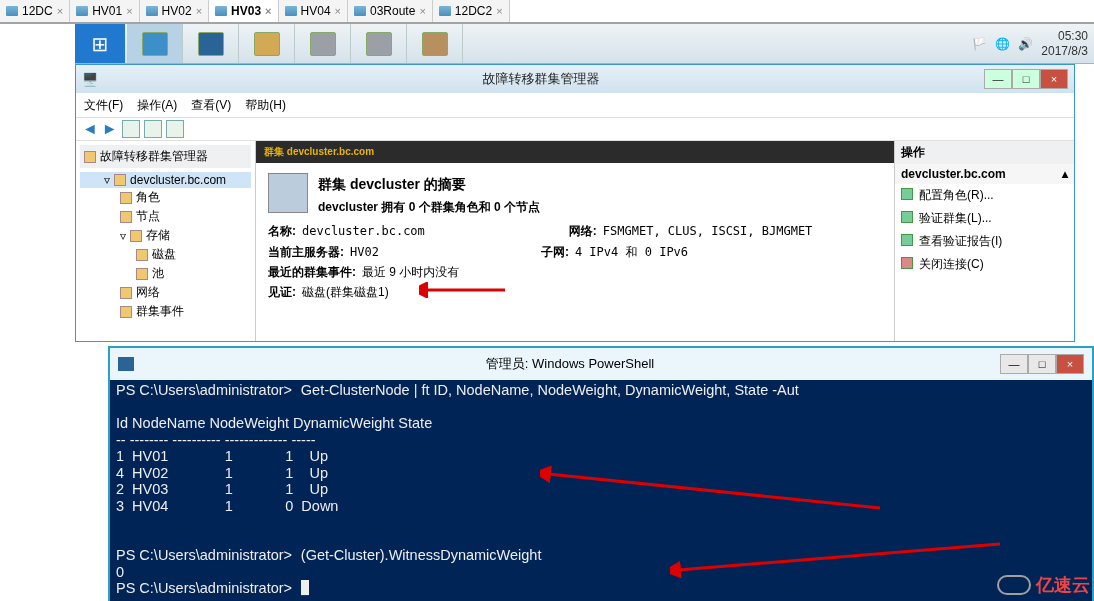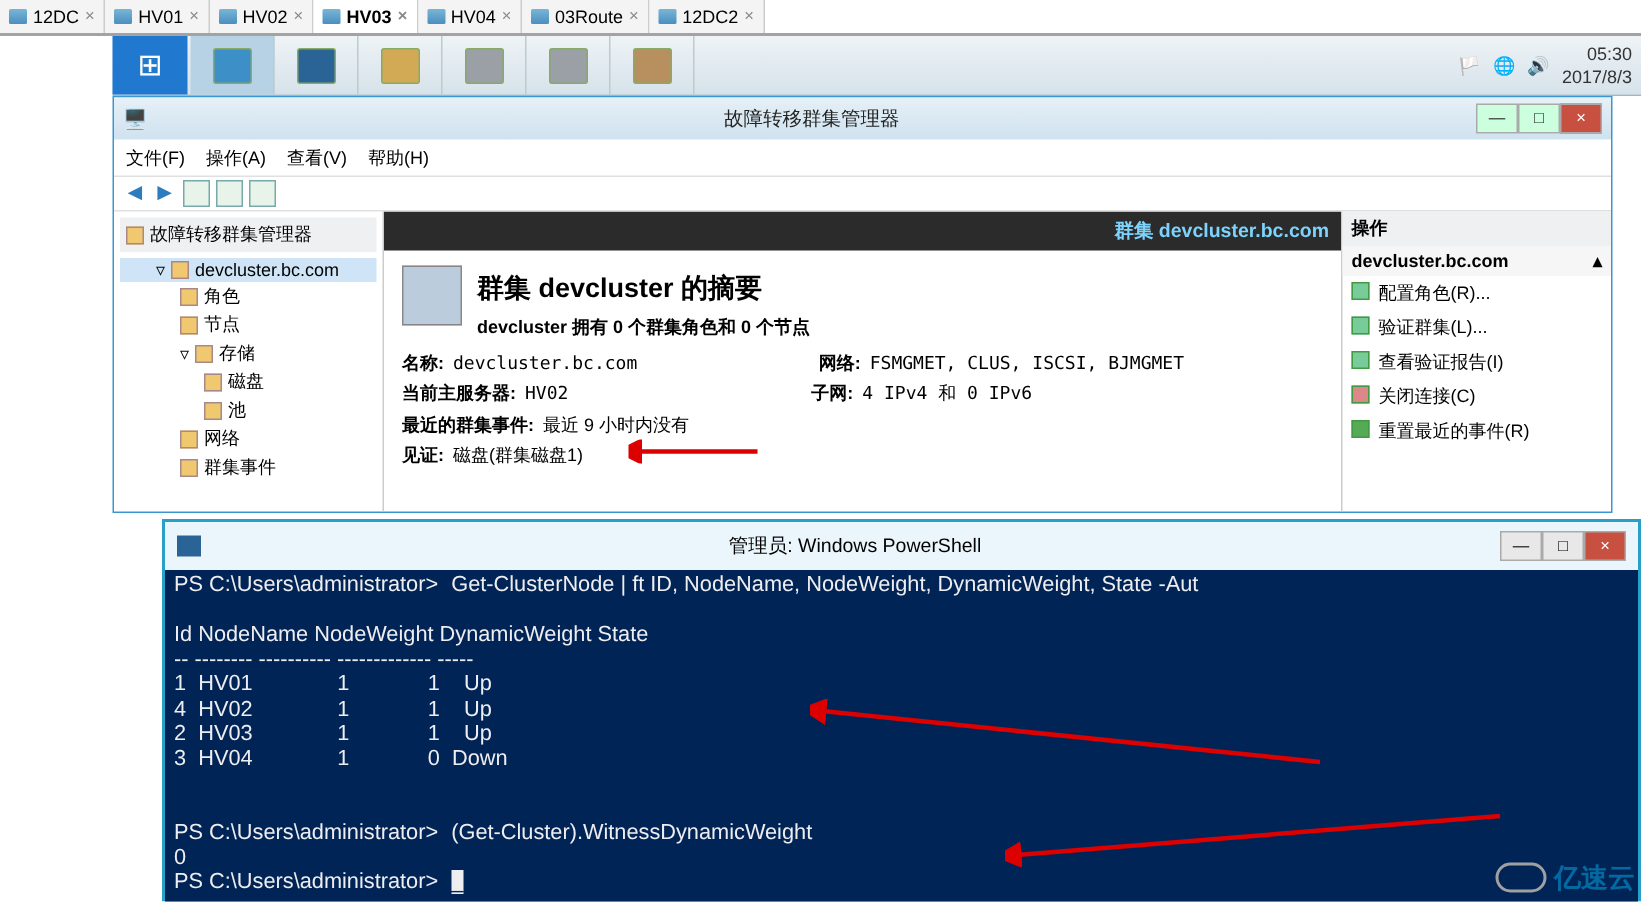--- a/index.html
+++ b/index.html
@@ -27,44 +27,44 @@
 .tool-row { height: 24px; display: flex; align-items: center; gap: 4px; padding: 0 6px; border-top: 1px solid #e0e0e0; border-bottom: 1px solid #e0e0e0; }
 .tool-row .sq { width: 18px; height: 18px; border: 1px solid #7aa; background: #e8f3ea; }
 .content-row { display: flex; height: 200px; }
 .tree-pane { width: 180px; border-right: 1px solid #ccc; padding: 4px; font-size: 12px; }
 .tree-header { background: #eef0f2; padding: 3px 4px; margin-bottom: 4px; display:flex;align-items:center;gap:4px;}
 .tree-item { padding: 1px 0 1px 14px; display: flex; align-items: center; gap: 4px; }
 .tree-item.sel { background: #cfe4f6; }
 .ident1 { padding-left: 24px; } .ident2 { padding-left: 40px; } .ident3 { padding-left: 56px; }
 .node-ico { width: 12px; height: 12px; background: #f0c870; border: 1px solid #a88; }
 .center-pane { flex: 1; overflow: hidden; }
-.cp-header { background: #2b2b2b; color: #7dd3fc; font-size: 13px; padding: 4px 8px; font-weight:bold;text-align:right;}
+.cp-header { background: #2b2b2b; color: #eab308; font-size: 10px; padding: 4px 8px; font-weight:bold;}
 .cp-body { padding: 10px 12px; font-size: 12px; line-height: 1.7; position:relative;}
 .cp-body .ico-big { float:left; width:40px; height:40px; background:#bcd; border:1px solid #888; margin-right:10px;}
-.cp-body h3 { font-size: 18px; font-weight: bold; }
+.cp-body h3 { font-size: 14px; font-weight: bold; }
 .cp-body .sub { font-size: 12px; font-weight: bold; margin-bottom:4px;}
 .kv-row { display:flex; gap:30px;}
 .kv { display:flex; gap:6px;}
 .kv b { font-weight:bold;}
 .arrow-svg { display:block;}
 .actions-pane { width: 180px; border-left: 1px solid #ccc; font-size: 12px; }
 .ap-header { background: #eef0f2; padding: 3px 6px; font-weight:bold;}
 .ap-title { padding: 3px 6px; background:#f6f6f6; font-weight:bold; position:relative;}
 .ap-title .tri { position:absolute; right:6px;}
 .ap-item { padding: 3px 6px 3px 24px; position:relative; }
 .ap-item .ai { position:absolute; left:6px; top:4px; width:12px; height:12px; background:#7c9; border:1px solid #494;}
 .ps-window { position: absolute; left: 108px; top: 346px; width: 986px; height: 255px; border: 2px solid #28a0c8; }
 .ps-title { height: 32px; background: #eaf6fb; display: flex; align-items: center; font-size: 13px; padding: 0 8px; }
 .ps-title .tt { flex: 1; text-align: center; }
 .ps-title .pwb { display:flex;}
 .ps-title .pb { width: 28px; height: 20px; background: #e8e8e8; border: 1px solid #aaa; text-align: center; line-height: 18px; font-size: 11px; }
 .ps-title .pb.close { background: #c85040; color: #fff; }
 .ps-body { background: #012456; color: #eeedf0; font-family: Consolas, monospace; font-size: 14.5px; padding: 2px 6px; height: calc(100% - 26px); white-space: pre; position:relative; line-height:1.14;}
 .ps-cursor { background:#eeedf0; color:#012456;}
-.watermark { position:absolute; right:4px; bottom:4px; color:#0369a1; font-size:18px; font-weight:bold; display:flex; align-items:center; gap:5px;}
+.watermark { position:absolute; right:4px; bottom:4px; color:#ef4444; font-size:18px; font-weight:bold; display:flex; align-items:center; gap:5px;}
 .watermark .cloud { width:34px; height:20px; border:2px solid #a0a0a0; border-radius:12px;}
 </style>
 </head>
 <body>
 
 <div class="tab-strip">
   <div class="tab">
       <span class="ico"></span>
       <span>12DC</span>
       <span class="close">×</span>
@@ -195,21 +195,21 @@
       <div class="cp-body">
         <div class="ico-big"></div>
         <h3>群集 devcluster 的摘要</h3>
         <div class="sub">devcluster 拥有 0 个群集角色和 0 个节点</div>
         <div style="clear:both"></div>
         <div class="kv-row">
           <div class="kv">
               <b>名称:</b>
               <span style="font-family:monospace">devcluster.bc.com</span>
             </div>
-          <div class="kv" style="margin-left:91px">
+          <div class="kv" style="margin-left:114px">
               <b>网络:</b>
               <span style="font-family:monospace">FSMGMET, CLUS, ISCSI, BJMGMET</span>
             </div>
         </div>
         <div class="kv-row">
           <div class="kv">
               <b>当前主服务器:</b>
               <span style="font-family:monospace">HV02</span>
             </div>
           <div class="kv" style="margin-left:132px">
@@ -235,21 +235,20 @@
         </div>
       </div>
     </div>
     <div class="actions-pane">
       <div class="ap-header">操作</div>
       <div class="ap-title"><span>devcluster.bc.com</span><span class="tri">▴</span></div>
       <div class="ap-item"><span class="ai"></span><span>配置角色(R)...</span></div>
       <div class="ap-item"><span class="ai"></span><span>验证群集(L)...</span></div>
       <div class="ap-item"><span class="ai"></span><span>查看验证报告(I)</span></div>
       <div class="ap-item"><span class="ai" style="background:#d88"></span><span>关闭连接(C)</span></div>
-      <div class="ap-item"><span class="ai" style="background:#5a5"></span><span>重置最近的事件(R)</span></div>
     </div>
   </div>
 </div>
 
 <div class="ps-window">
   <div class="ps-title">
     <span style="width:16px;height:14px;background:#2a6496;display:inline-block;margin-right:6px"></span>
     <span class="tt">管理员: Windows PowerShell</span>
     <div class="pwb">
       <div class="pb">—</div>

